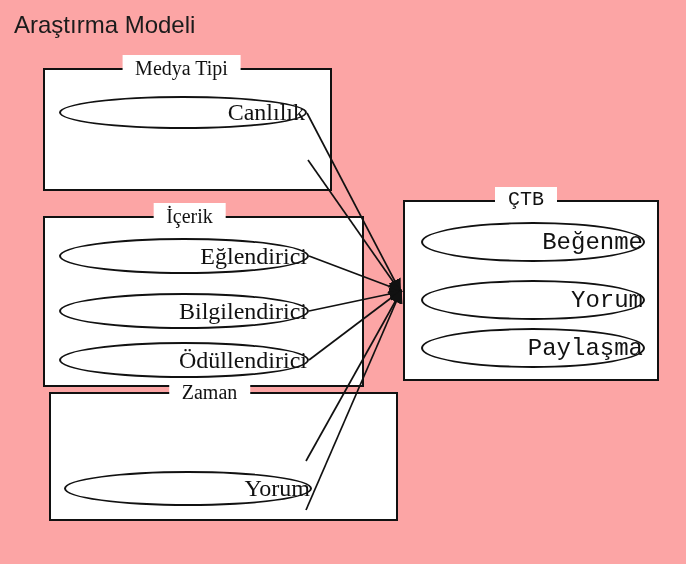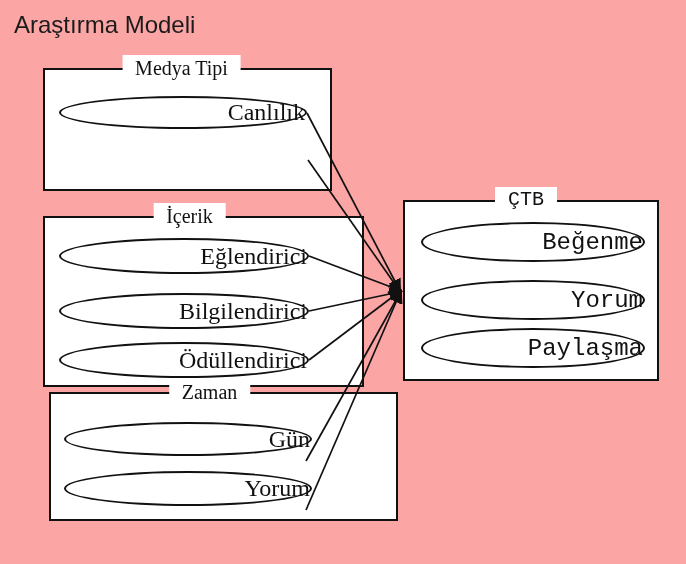--- a/index.html
+++ b/index.html
@@ -125,23 +125,20 @@
     <div class="node n-odullendirici">
       <span>Ödüllendirici</span>
     </div>
     <div class="node n-bilgilendirici">
       <span>Bilgilendirici</span>
     </div>
   </div>
 
   <div class="group-box box-zaman">
     <span class="group-label">Zaman</span>
-    <div class="node n-gun">
-      <span>Gün</span>
-    </div>
     <div class="node n-saat">
       <span>Yorum</span>
     </div>
   </div>
 
   <div class="group-box box-ctb">
     <span class="group-label">ÇTB</span>
     <div class="node n-yorum">
       <span>Yorum</span>
     </div>

